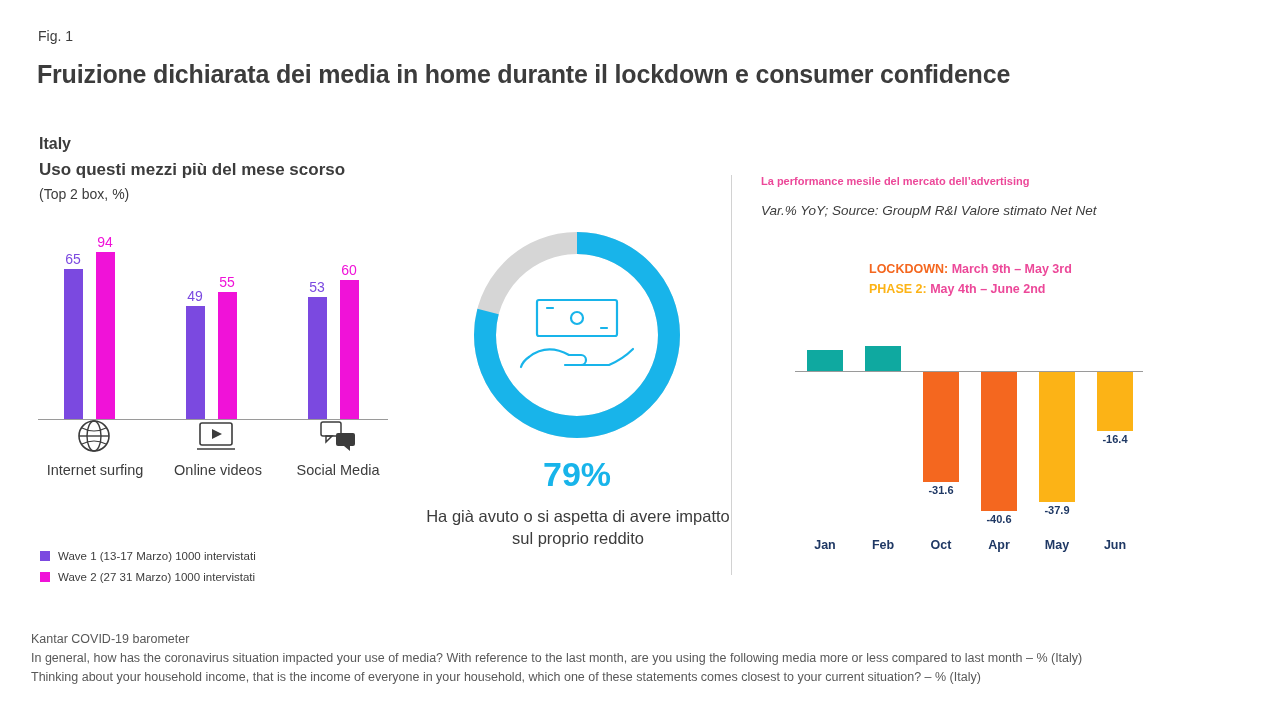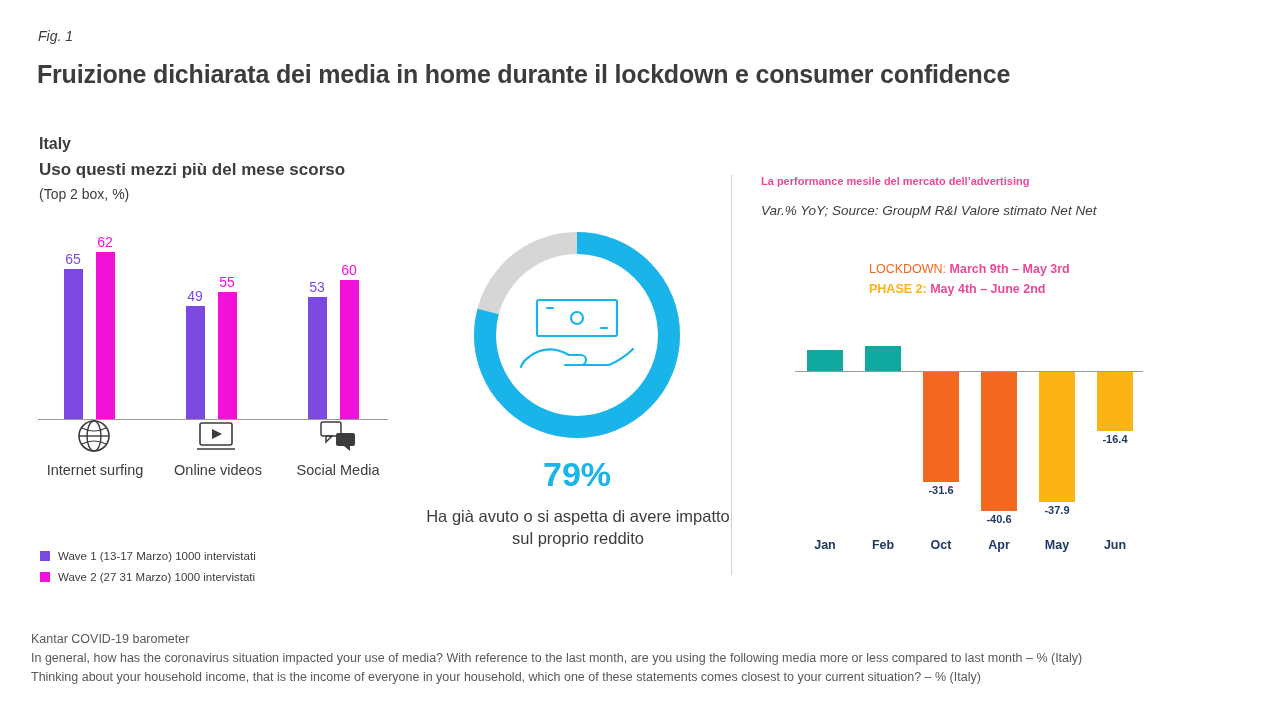--- a/index.html
+++ b/index.html
@@ -9,21 +9,21 @@
     background: #ffffff;
     font-family: "Liberation Sans", sans-serif;
     color: #3c3c3c;
     overflow: hidden;
   }
   .page { position: relative; width: 1280px; height: 720px; }
 
   
   .fig-label {
     position: absolute; left: 38px; top: 28px;
-    font-size: 14px; font-style: italic; color: #3c3c3c;
+    font-size: 14px; color: #3c3c3c;
   }
   .main-title {
     position: absolute; left: 37px; top: 60px;
     font-size: 25px; font-weight: bold; color: #3c3c3c;
     letter-spacing: -0.2px;
   }
 
   
   .country {
     position: absolute; left: 39px; top: 135px;
@@ -96,21 +96,21 @@
   .right-title {
     position: absolute; left: 761px; top: 175px;
     font-size: 11px; font-weight: bold; color: #ec4899;
   }
   .right-sub {
     position: absolute; left: 761px; top: 203px;
     font-size: 13.5px; font-style: italic; color: #3c3c3c;
   }
   .lockdown-box { position: absolute; left: 869px; top: 262px; font-size: 12.5px; }
   .lockdown-box .ln { margin-bottom: 6px; }
-  .lockdown-box .k1 { color: #f4671f; font-weight: normal; margin-top: 42px; }
+  .lockdown-box .k1 { color: #f4671f; font-weight: bold; margin-top: 42px; }
   .lockdown-box .k2 { color: #fcb316; font-weight: bold; }
   .lockdown-box .v { color: #ec4899; font-weight: bold; }
 
   .rchart { position: absolute; left: 795px; top: 330px; width: 350px; height: 230px; }
   .rzero { position: absolute; left: 0; top: 41px; width: 348px; height: 1px; background: #9a9a9a; }
   .rbar { position: absolute; width: 36px; }
   .rlabel { position: absolute; font-size: 11px; font-weight: bold; color: #1f3864; text-align: center; width: 46px; }
   .rmonth { position: absolute; top: 208px; font-size: 12.5px; font-weight: bold; color: #1f3864; text-align: center; width: 46px; }
 
   
@@ -131,21 +131,21 @@
   <div class="country">Italy</div>
   <div class="left-sub">Uso questi mezzi più del mese scorso</div>
   <div class="left-sub2">(Top 2 box, %)</div>
 
   <div class="barchart">
     <div class="axis-line"></div>
 
     <div class="grp" style="left:10px;">
       <div class="val w1" style="bottom:152px;">65</div>
       <div class="bar w1" style="height:150px;"></div>
-      <div class="val w2" style="bottom:169px;">62</div>
+      <div class="val w2" style="bottom:169px;">94</div>
       <div class="bar w2" style="height:167px;"></div>
     </div>
 
     <div class="grp" style="left:132px;">
       <div class="val w1" style="bottom:115px;">49</div>
       <div class="bar w1" style="height:113px;"></div>
       <div class="val w2" style="bottom:129px;">55</div>
       <div class="bar w2" style="height:127px;"></div>
     </div>
 

